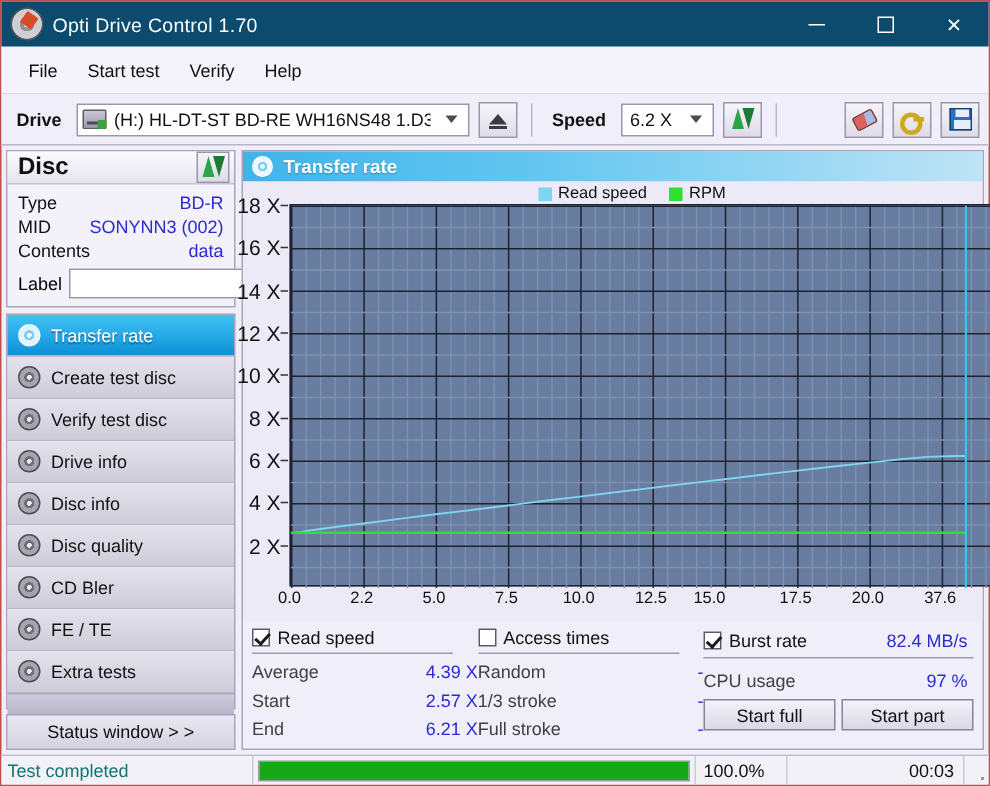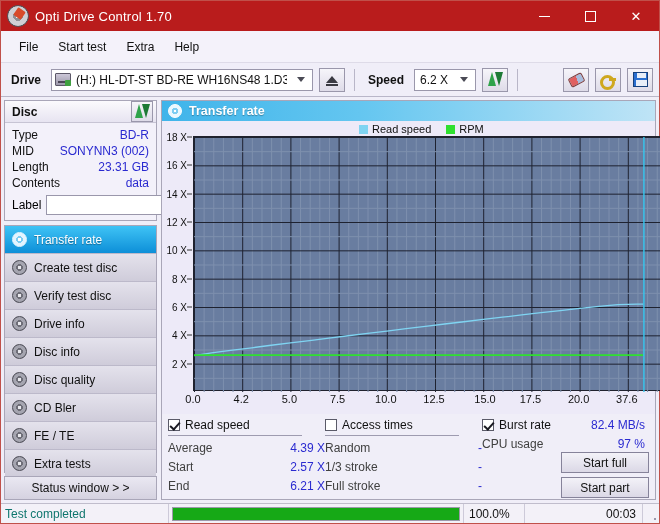--- a/index.html
+++ b/index.html
@@ -14,21 +14,21 @@
     width: 660px; height: 524px;
     position: relative;
     border: 1px solid #c0504a;
     background: #f0eef8;
     display: flex; flex-direction: column;
   }
 
   
   .titlebar {
     height: 16px; min-height: 30px;
-    background: #b91c1c;
+    background: #0c4a6e;
     display: flex; align-items: center;
     position: relative;
   }
   .tb-icon {
     width: 22px; height: 22px; margin-left: 6px; margin-right: 6px;
     border-radius: 50%;
     background: radial-gradient(circle at 50% 50%, #f5f5f5 0 16%, #8f8f93 17% 34%, #d0d0d4 35% 70%, #6f6f75 71% 100%);
     border: 1px solid #55555a;
     position: relative; flex: none;
   }
@@ -106,21 +106,21 @@
 
   
   .body { flex: 1; display: flex; padding: 3px; gap: 4px; min-height: 0; }
   .sidebar { width: 153px; display: flex; flex-direction: column; flex: none; }
 
   .panel { border: 1px solid #a9a6b8; background: #f3f1fa; }
   .panel-hd {
     height: 22px; display: flex; align-items: center; padding: 0 3px 0 7px;
     background: linear-gradient(#fbfafd,#e7e4f1); border-bottom: 1px solid #c7c4d4;
   }
-  .panel-hd .t { font-weight: bold; font-size: 12px; flex: 1; color: #111; }
+  .panel-hd .t { font-weight: bold; font-size: 16px; flex: 1; color: #111; }
   .disc-rows { padding: 4px 7px 5px 7px; }
   .drow { display: flex; justify-content: space-between; align-items: center; height: 16px; font-size: 12px; }
   .drow .k { color: #111; }
   .drow .v { color: #2a2ad0; }
   .label-row { display: flex; align-items: center; gap: 5px; margin-top: 3px; }
   .label-input {
     flex: 1; height: 20px; border: 1px solid #9a97ab; background: #fff;
     font-family: "Liberation Sans", sans-serif; font-size: 12px; padding: 0 3px; color: #111;
   }
   .disc-btn {
@@ -170,21 +170,21 @@
 
   .chartwrap { position: relative; height: 293px; flex: none; background: #edeaf8; }
   .legend { position: absolute; left: 197px; top: 2px; display: flex; align-items: center; gap: 4px; font-size: 11px; color: #111; }
   .legend .sw { width: 9px; height: 9px; display: inline-block; }
   .legend .gap { width: 7px; }
 
   .plot { position: absolute; left: 31px; top: 15px; width: 482px; height: 255px;
           background: #697da0; border: 1px solid #20222e; }
   .plot svg { display: block; }
   .ylabels { position: absolute; left: 0; top: 15px; width: 29px; height: 255px; }
-  .ylab { position: absolute; right: 4px; transform: translateY(-50%); font-size: 10px; color: #111; white-space: nowrap; }
+  .ylab { position: absolute; right: 4px; transform: translateY(-50%); font-size: 14px; color: #111; white-space: nowrap; }
   .ytick { position: absolute; left: 25px; width: 5px; height: 1px; background: #333; transform: translateY(-50%); }
   .xlabels { position: absolute; left: 0; top: 272px; width: 100%; height: 18px; }
   .xlab { position: absolute; transform: translateX(-50%); font-size: 11px; color: #111; white-space: nowrap; }
 
   
   .stats { flex: 1; display: flex; padding: 4px 6px 4px 6px; gap: 0; min-height: 0; }
   .col { display: flex; flex-direction: column; }
   .col1 { width: 157px; } .col2 { width: 157px; } .col3 { flex: 1; }
   .colhd { display: flex; align-items: center; gap: 5px; height: 18px; }
   .cbx { width: 12px; height: 12px; border: 1px solid #5a5a68; background: #fff; position: relative; flex: none; }
@@ -193,21 +193,21 @@
     border: solid #1a1a22; border-width: 0 2px 2px 0; transform: rotate(42deg);
   }
   .colhd .t { font-size: 12px; color: #111; }
   .hr { height: 1px; background: #9e9bb0; margin: 2px 0 3px 0; width: 134px; }
   .srow { display: flex; height: 23px; align-items: center; font-size: 12px; }
   .srow .k { flex: 1; color: #404040; }
   .srow .v { color: #2a2ad0; }
   .col3 .hdval { color: #2a2ad0; font-size: 12px; margin-left: auto; padding-right: 4px; }
   .col3 .srow .v { padding-right: 4px; }
   .col3 .hr { width: 100%; }
-  .actbtns { margin-top: 1px; display: flex; flex-direction: column; align-items: flex-end; gap: 4px; justify-content: flex-end; }
+  .actbtns { margin-top: 1px; display: flex; flex-direction: row; align-items: flex-end; gap: 4px; justify-content: flex-end; }
   .actbtn {
     width: 88px; height: 21px; border: 1px solid #86839a;
     background: linear-gradient(#f3f2f8,#dbd8e6);
     display: flex; align-items: center; justify-content: center; font-size: 12px; color: #111;
   }
 
   
   .statusbar {
     height: 20px; min-height: 20px; display: flex; align-items: stretch;
     background: #f3f1f8; border-top: 1px solid #c0bdcc; font-size: 12px;
@@ -241,21 +241,21 @@
         </div>
       <div class="tb-btn close">
           <span>✕</span>
         </div>
     </div>
   </div>
 
   <div class="menubar">
     <div class="menu-item">File</div>
     <div class="menu-item">Start test</div>
-    <div class="menu-item">Extra</div>
+    <div class="menu-item">Verify</div>
     <div class="menu-item">Help</div>
   </div>
 
   <div class="toolbar">
     <div class="tbl">Drive</div>
     <div class="combo drive">
       <span class="drv-icon"></span>
       <span class="txt">(H:)  HL-DT-ST BD-RE  WH16NS48 1.D3</span>
       <span class="chev"></span>
     </div>
@@ -295,24 +295,20 @@
             </span>
         </div>
         <div class="disc-rows">
           <div class="drow">
             <span class="k">Type</span>
             <span class="v">BD-R</span>
           </div>
           <div class="drow">
             <span class="k">MID</span>
             <span class="v">SONYNN3 (002)</span>
-          </div>
-          <div class="drow">
-            <span class="k">Length</span>
-            <span class="v">23.31 GB</span>
           </div>
           <div class="drow">
             <span class="k">Contents</span>
             <span class="v">data</span>
           </div>
           <div class="label-row">
             <span class="k">Label</span>
             <input class="label-input" type="text" value="" style="">
             <span class="disc-btn">
                 <span class="cd-glyph"></span>
@@ -470,26 +466,26 @@
               <line x1="0" y1="28.833333333333343" x2="482" y2="28.833333333333343" stroke="#1e2230" stroke-width="1"></line>
               <line x1="0" y1="14.666666666666686" x2="482" y2="14.666666666666686" stroke="#7e90ae" stroke-width="1"></line>
               <line x1="0" y1="0.5" x2="482" y2="0.5" stroke="#1e2230" stroke-width="1"></line>
               <polyline points="0.00,218.59 19.28,215.62 38.56,213.21 57.84,210.80 77.12,208.25 96.40,205.84 115.68,203.57 134.96,201.17 154.24,198.76 173.52,196.35 192.80,194.08 212.08,191.68 231.36,189.41 250.64,187.00 269.92,184.73 289.20,182.47 308.48,180.20 327.76,177.93 347.04,175.67 366.32,173.54 385.60,171.42 404.88,169.29 424.16,167.59 443.44,167.03 449.42,167.03" fill="none" stroke="#7fd4f2" stroke-width="1.3"></polyline>
               <polyline points="0.00,218.17 449.42,218.17" fill="none" stroke="#2fe02f" stroke-width="1.6"></polyline>
               <line x1="449.91679999999997" y1="0" x2="449.91679999999997" y2="255" stroke="#35c7ef" stroke-width="1.4"></line>
             </svg>
           </div>
         <div class="xlabels" id="xlabels">
             <div class="xlab" style="left: 31px;">0.0</div>
-            <div class="xlab" style="left: 79.2px;">4.2</div>
+            <div class="xlab" style="left: 79.2px;">2.2</div>
             <div class="xlab" style="left: 127.4px;">5.0</div>
             <div class="xlab" style="left: 175.6px;">7.5</div>
             <div class="xlab" style="left: 223.8px;">10.0</div>
             <div class="xlab" style="left: 272px;">12.5</div>
-            <div class="xlab" style="left: 323px;">15.0</div>
+            <div class="xlab" style="left: 311px;">15.0</div>
             <div class="xlab" style="left: 368.4px;">17.5</div>
             <div class="xlab" style="left: 416.6px;">20.0</div>
             <div class="xlab" style="left: 464.8px;">37.6</div>
           </div>
 
       </div>
 
       <div class="stats">
         <div class="col col1">
           <div class="colhd">

